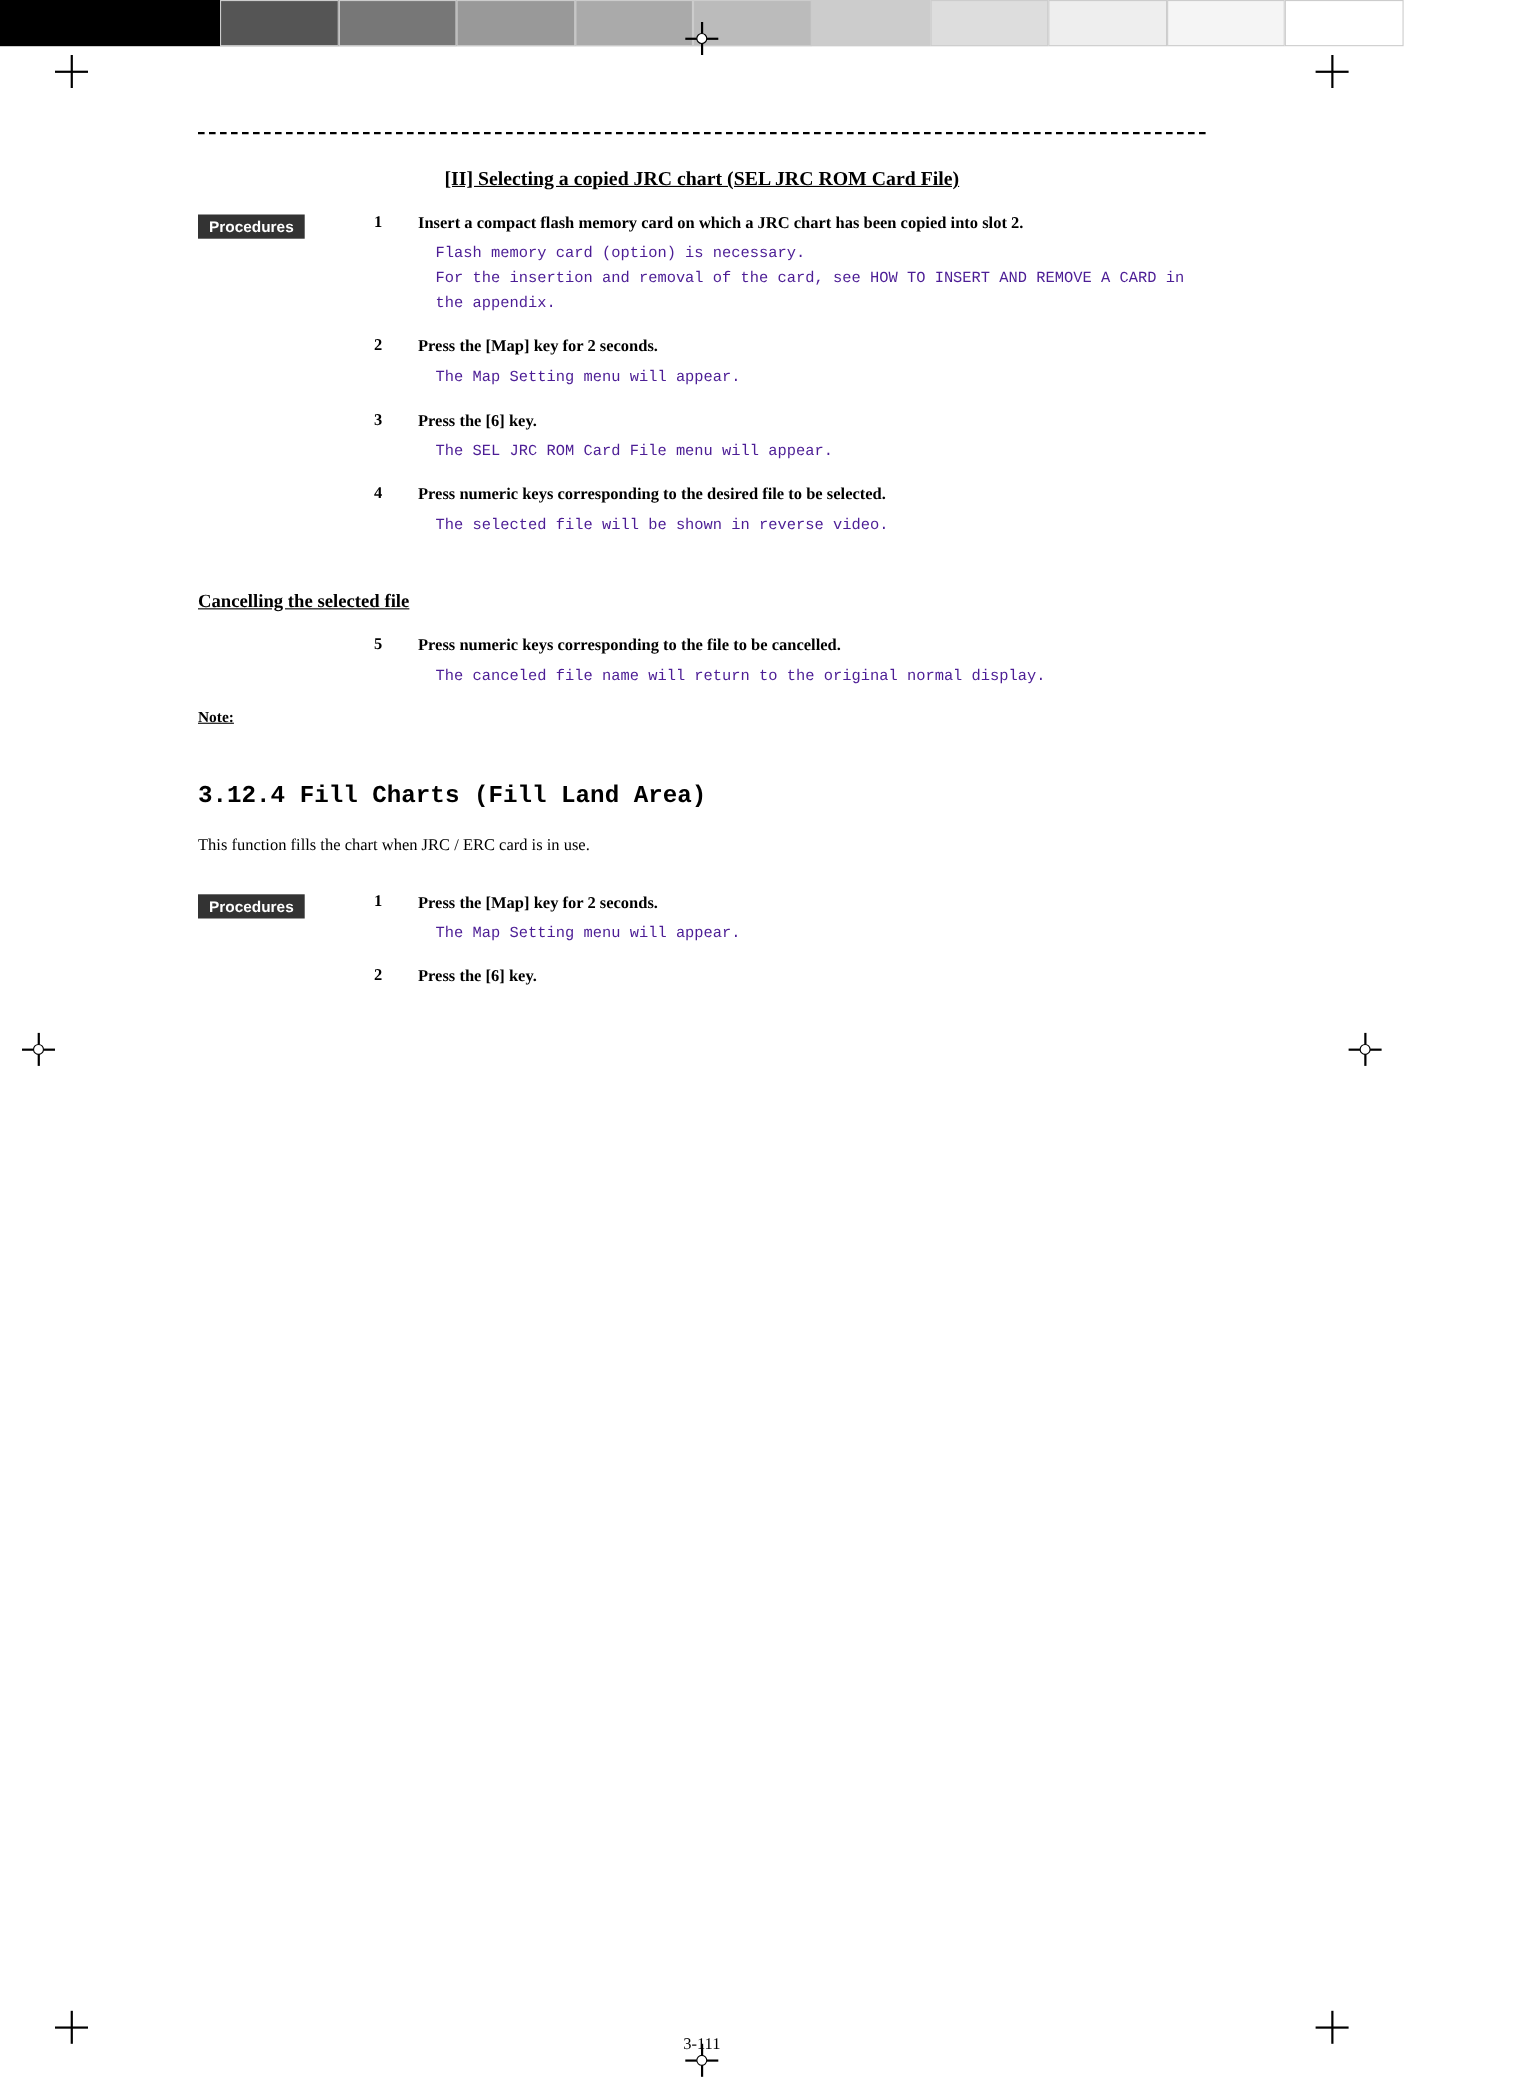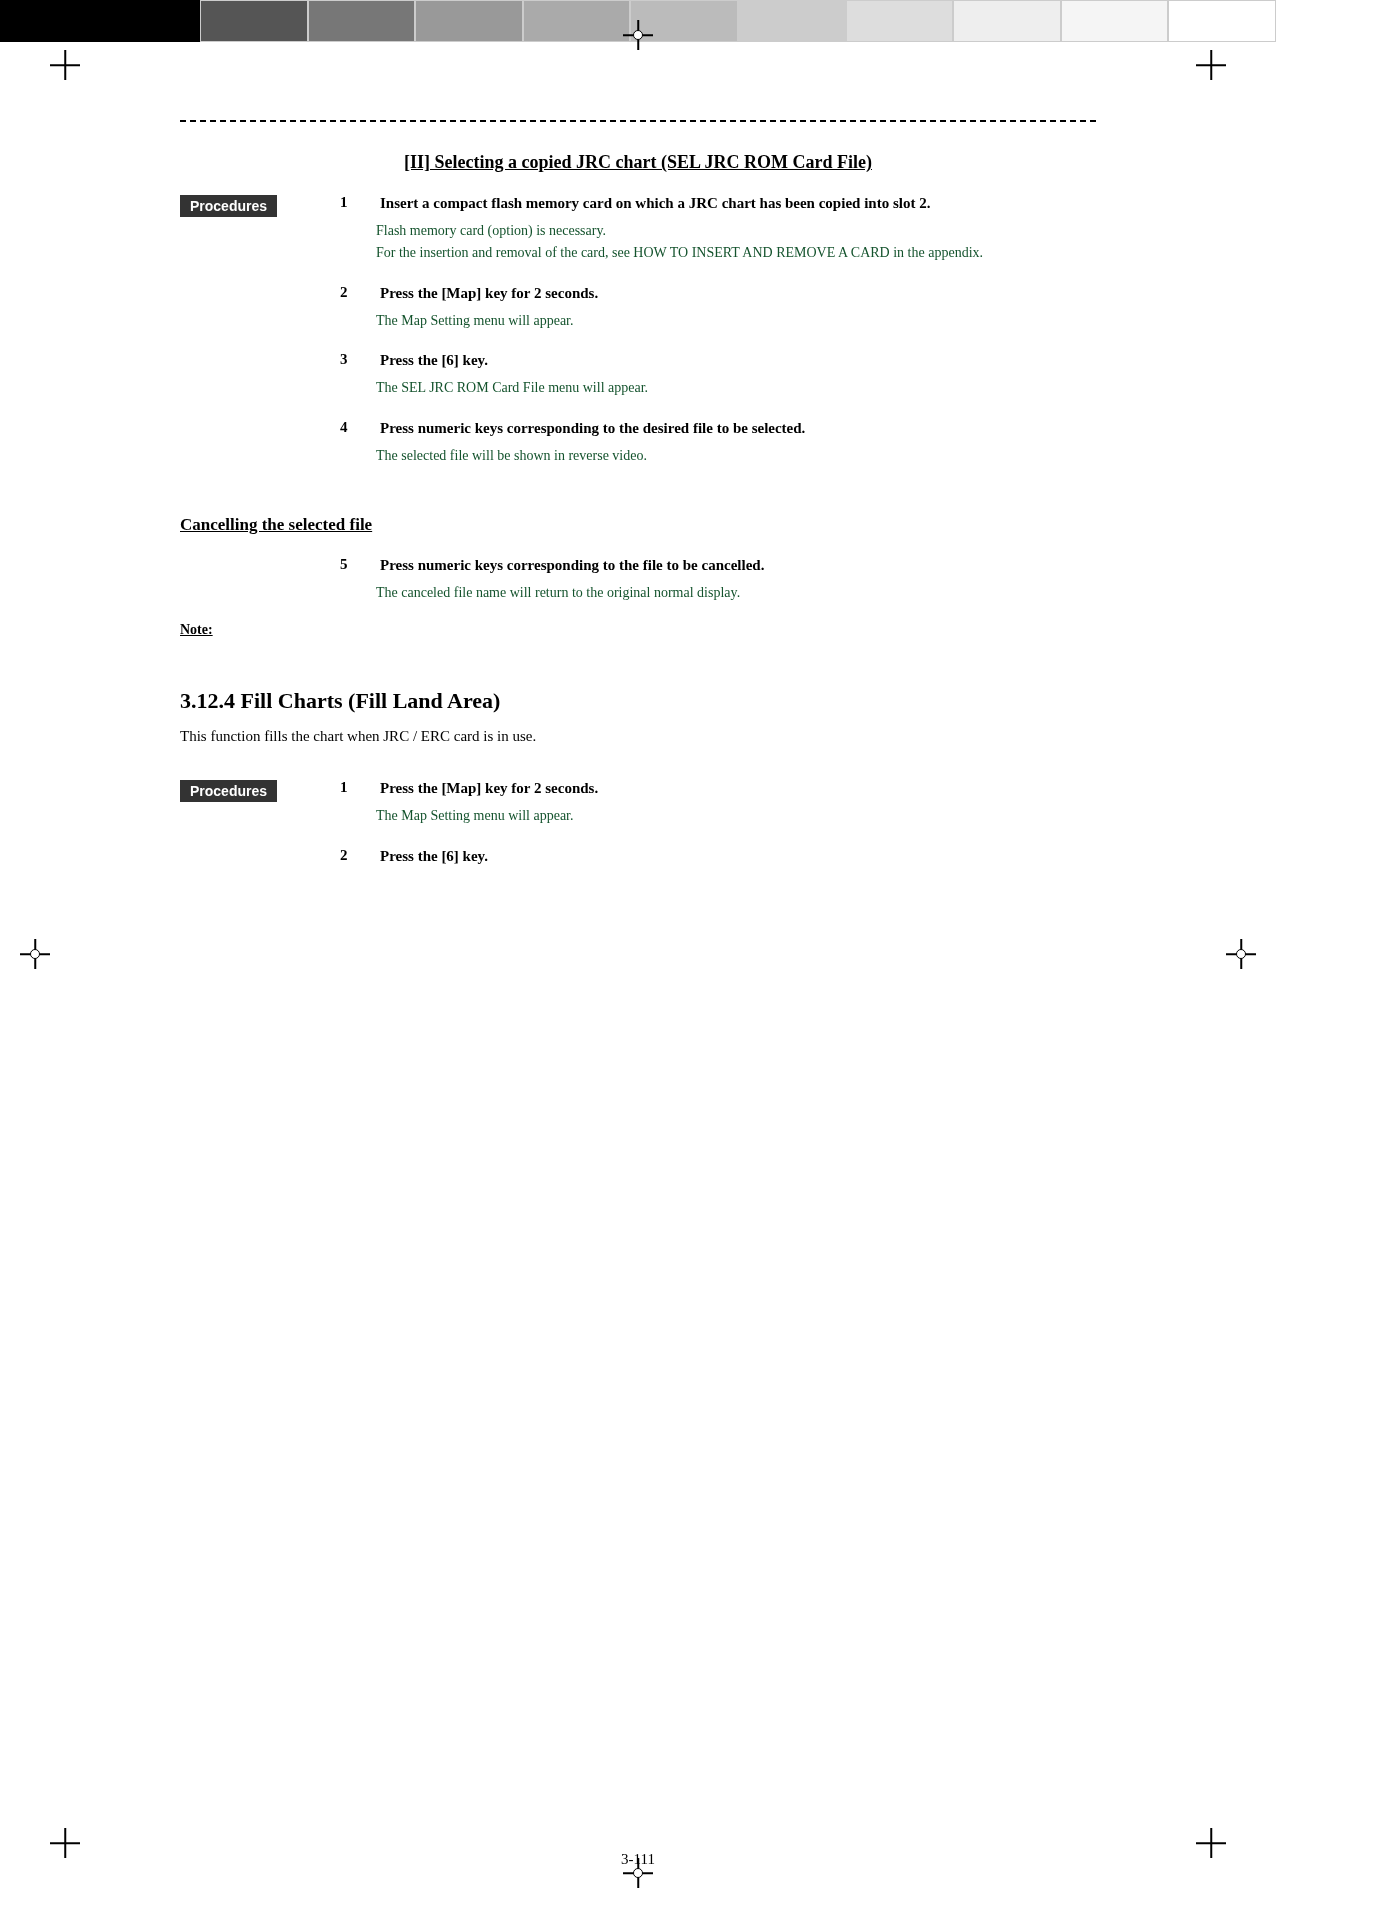--- a/index.html
+++ b/index.html
@@ -178,24 +178,25 @@
       margin-top: 1px;
     }
 
     .step-title {
       font-weight: bold;
       font-size: 15px;
       line-height: 1.4;
     }
 
     .step-body {
-      margin-left: 36px;
+      margin-left: 56px;
       font-size: 14px;
       line-height: 1.6;
-      color: #14532d;
+      color: #4c1d95;
+      font-family: Liberation Mono, monospace;
     }
 
     
     .note-row {
       display: flex;
       align-items: flex-start;
       margin: 10px 0 20px 0;
       gap: 28px;
     }
     .note-label {
@@ -206,21 +207,22 @@
     }
     .note-text {
       font-size: 14px;
       line-height: 1.6;
     }
 
     
     .big-section-title {
       font-size: 22px;
       font-weight: bold;
-      margin: 50px 0 10px 0;
+      margin: 50px 0 21px 0;
+      font-family: Liberation Mono, monospace;
     }
 
     .section-desc {
       font-size: 15px;
       margin-bottom: 30px;
       line-height: 1.6;
     }
 
     
     .on-off-box {

